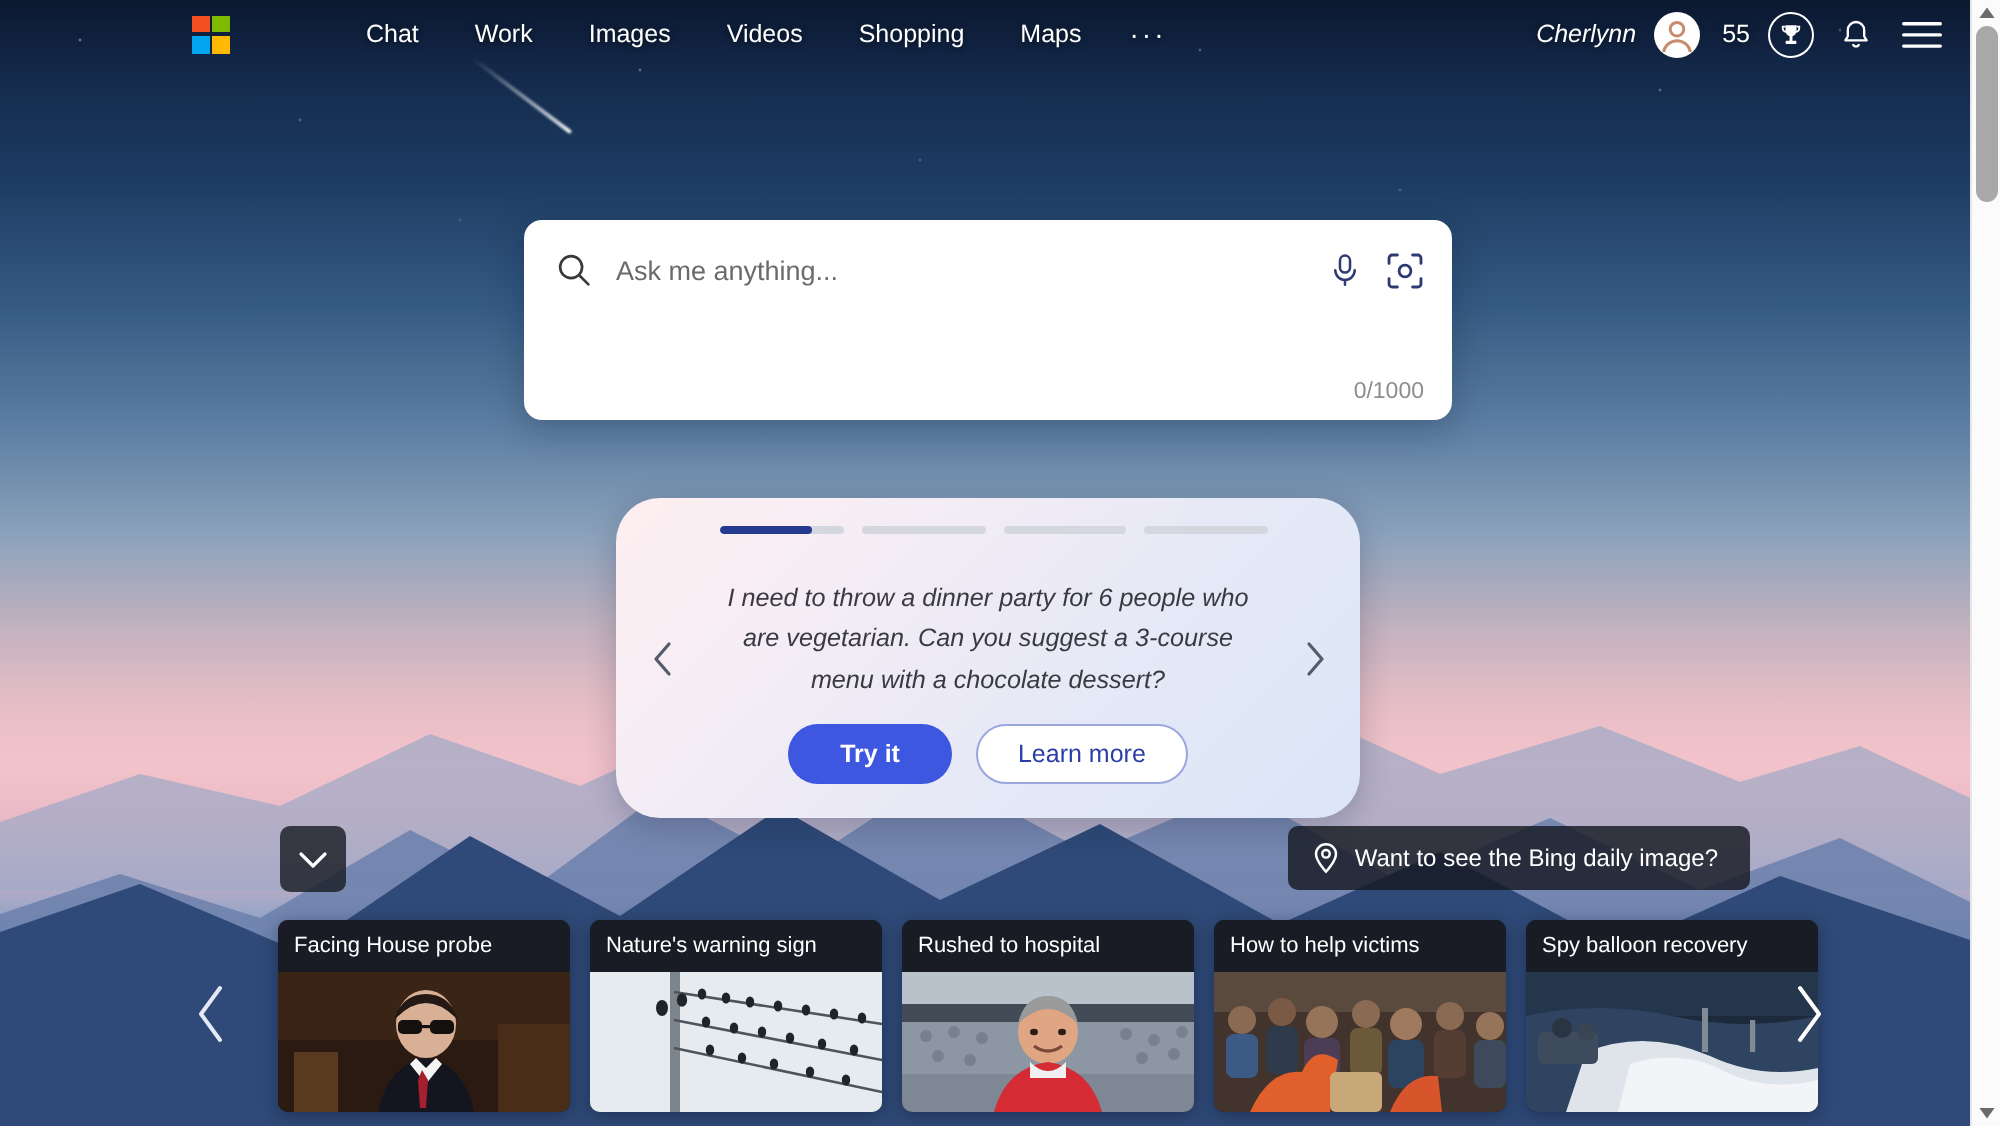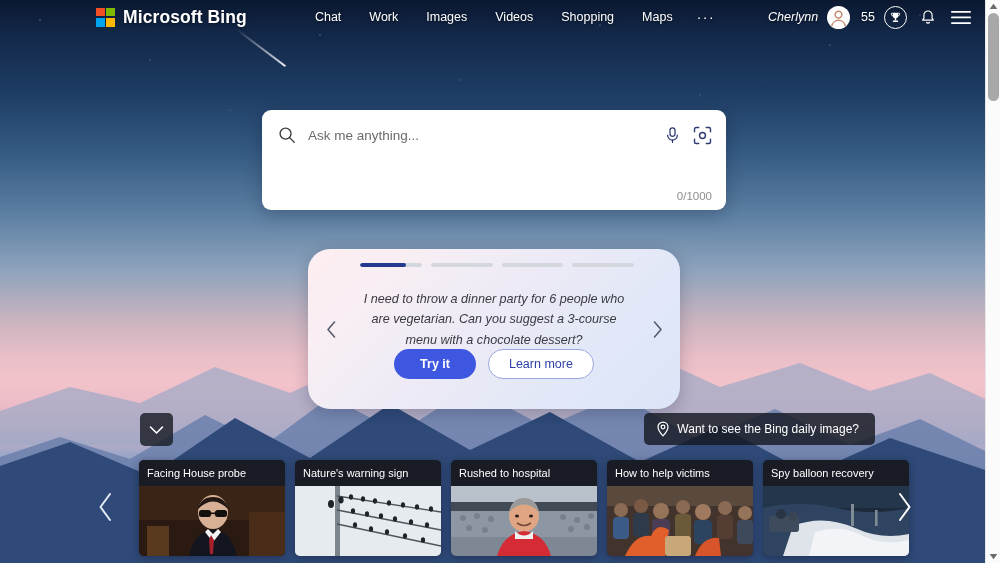--- a/index.html
+++ b/index.html
@@ -249,21 +249,21 @@
     top: 50%;
     transform: translateY(-50%);
     width: 26px; height: 26px;
     display: flex; align-items: center; justify-content: center;
     cursor: pointer;
   }
   #card-prev { left: 10px; }
   #card-next { right: 10px; }
   #card-buttons {
     position: absolute;
-    bottom: 30px; left: 0; right: 0;
+    bottom: 17px; left: 0; right: 0;
     display: flex;
     justify-content: center;
     gap: 12px;
   }
   #try-it-btn {
     padding: 7px 26px;
     border-radius: 20px;
     background: #3e57e0;
     color: #fff;
     font-size: 12.5px;
@@ -409,21 +409,20 @@
 
   <div id="header">
 
     <div id="brand">
       <div id="ms-logo">
         <i style="background:#f25022"></i>
         <i style="background:#7fba00"></i>
         <i style="background:#00a4ef"></i>
         <i style="background:#ffb900"></i>
       </div>
-      <span id="brand-name">Microsoft Bing</span>
     </div>
 
     <div id="nav">
       <div class="nav-item">Chat</div>
       <div class="nav-item">Work</div>
       <div class="nav-item">Images</div>
       <div class="nav-item">Videos</div>
       <div class="nav-item">Shopping</div>
       <div class="nav-item">Maps</div>
       <div class="nav-item more">···</div>

